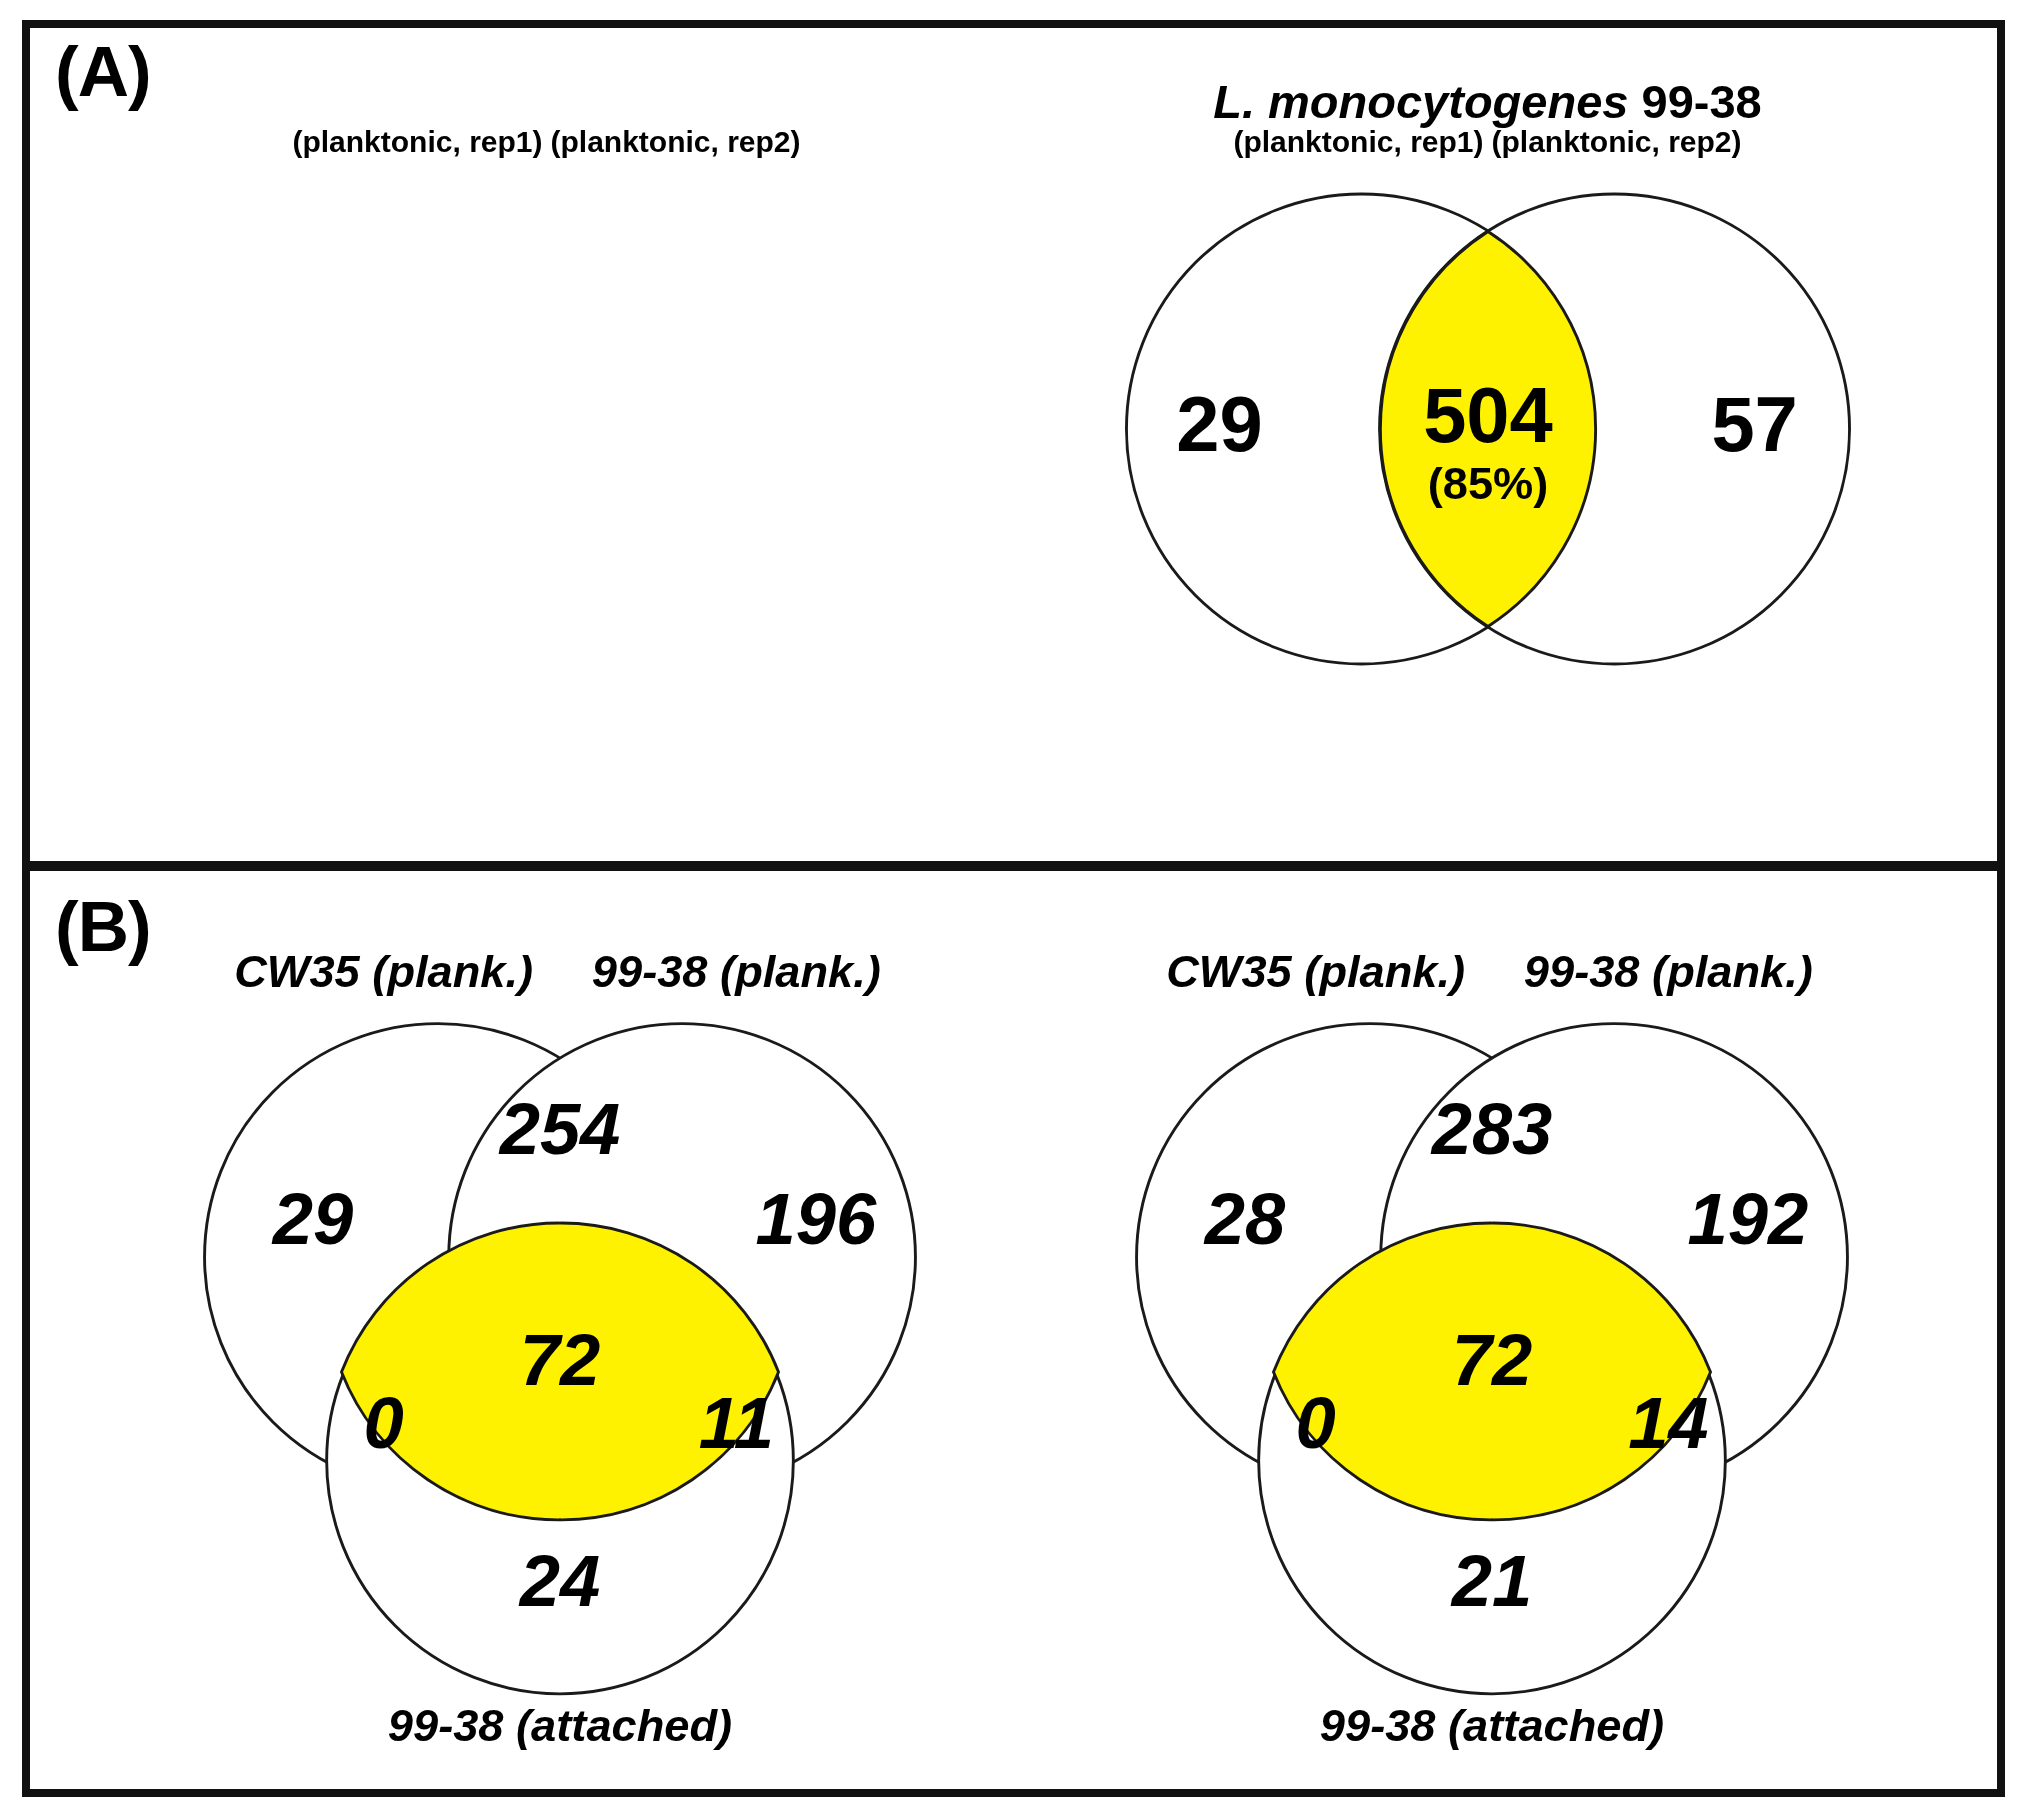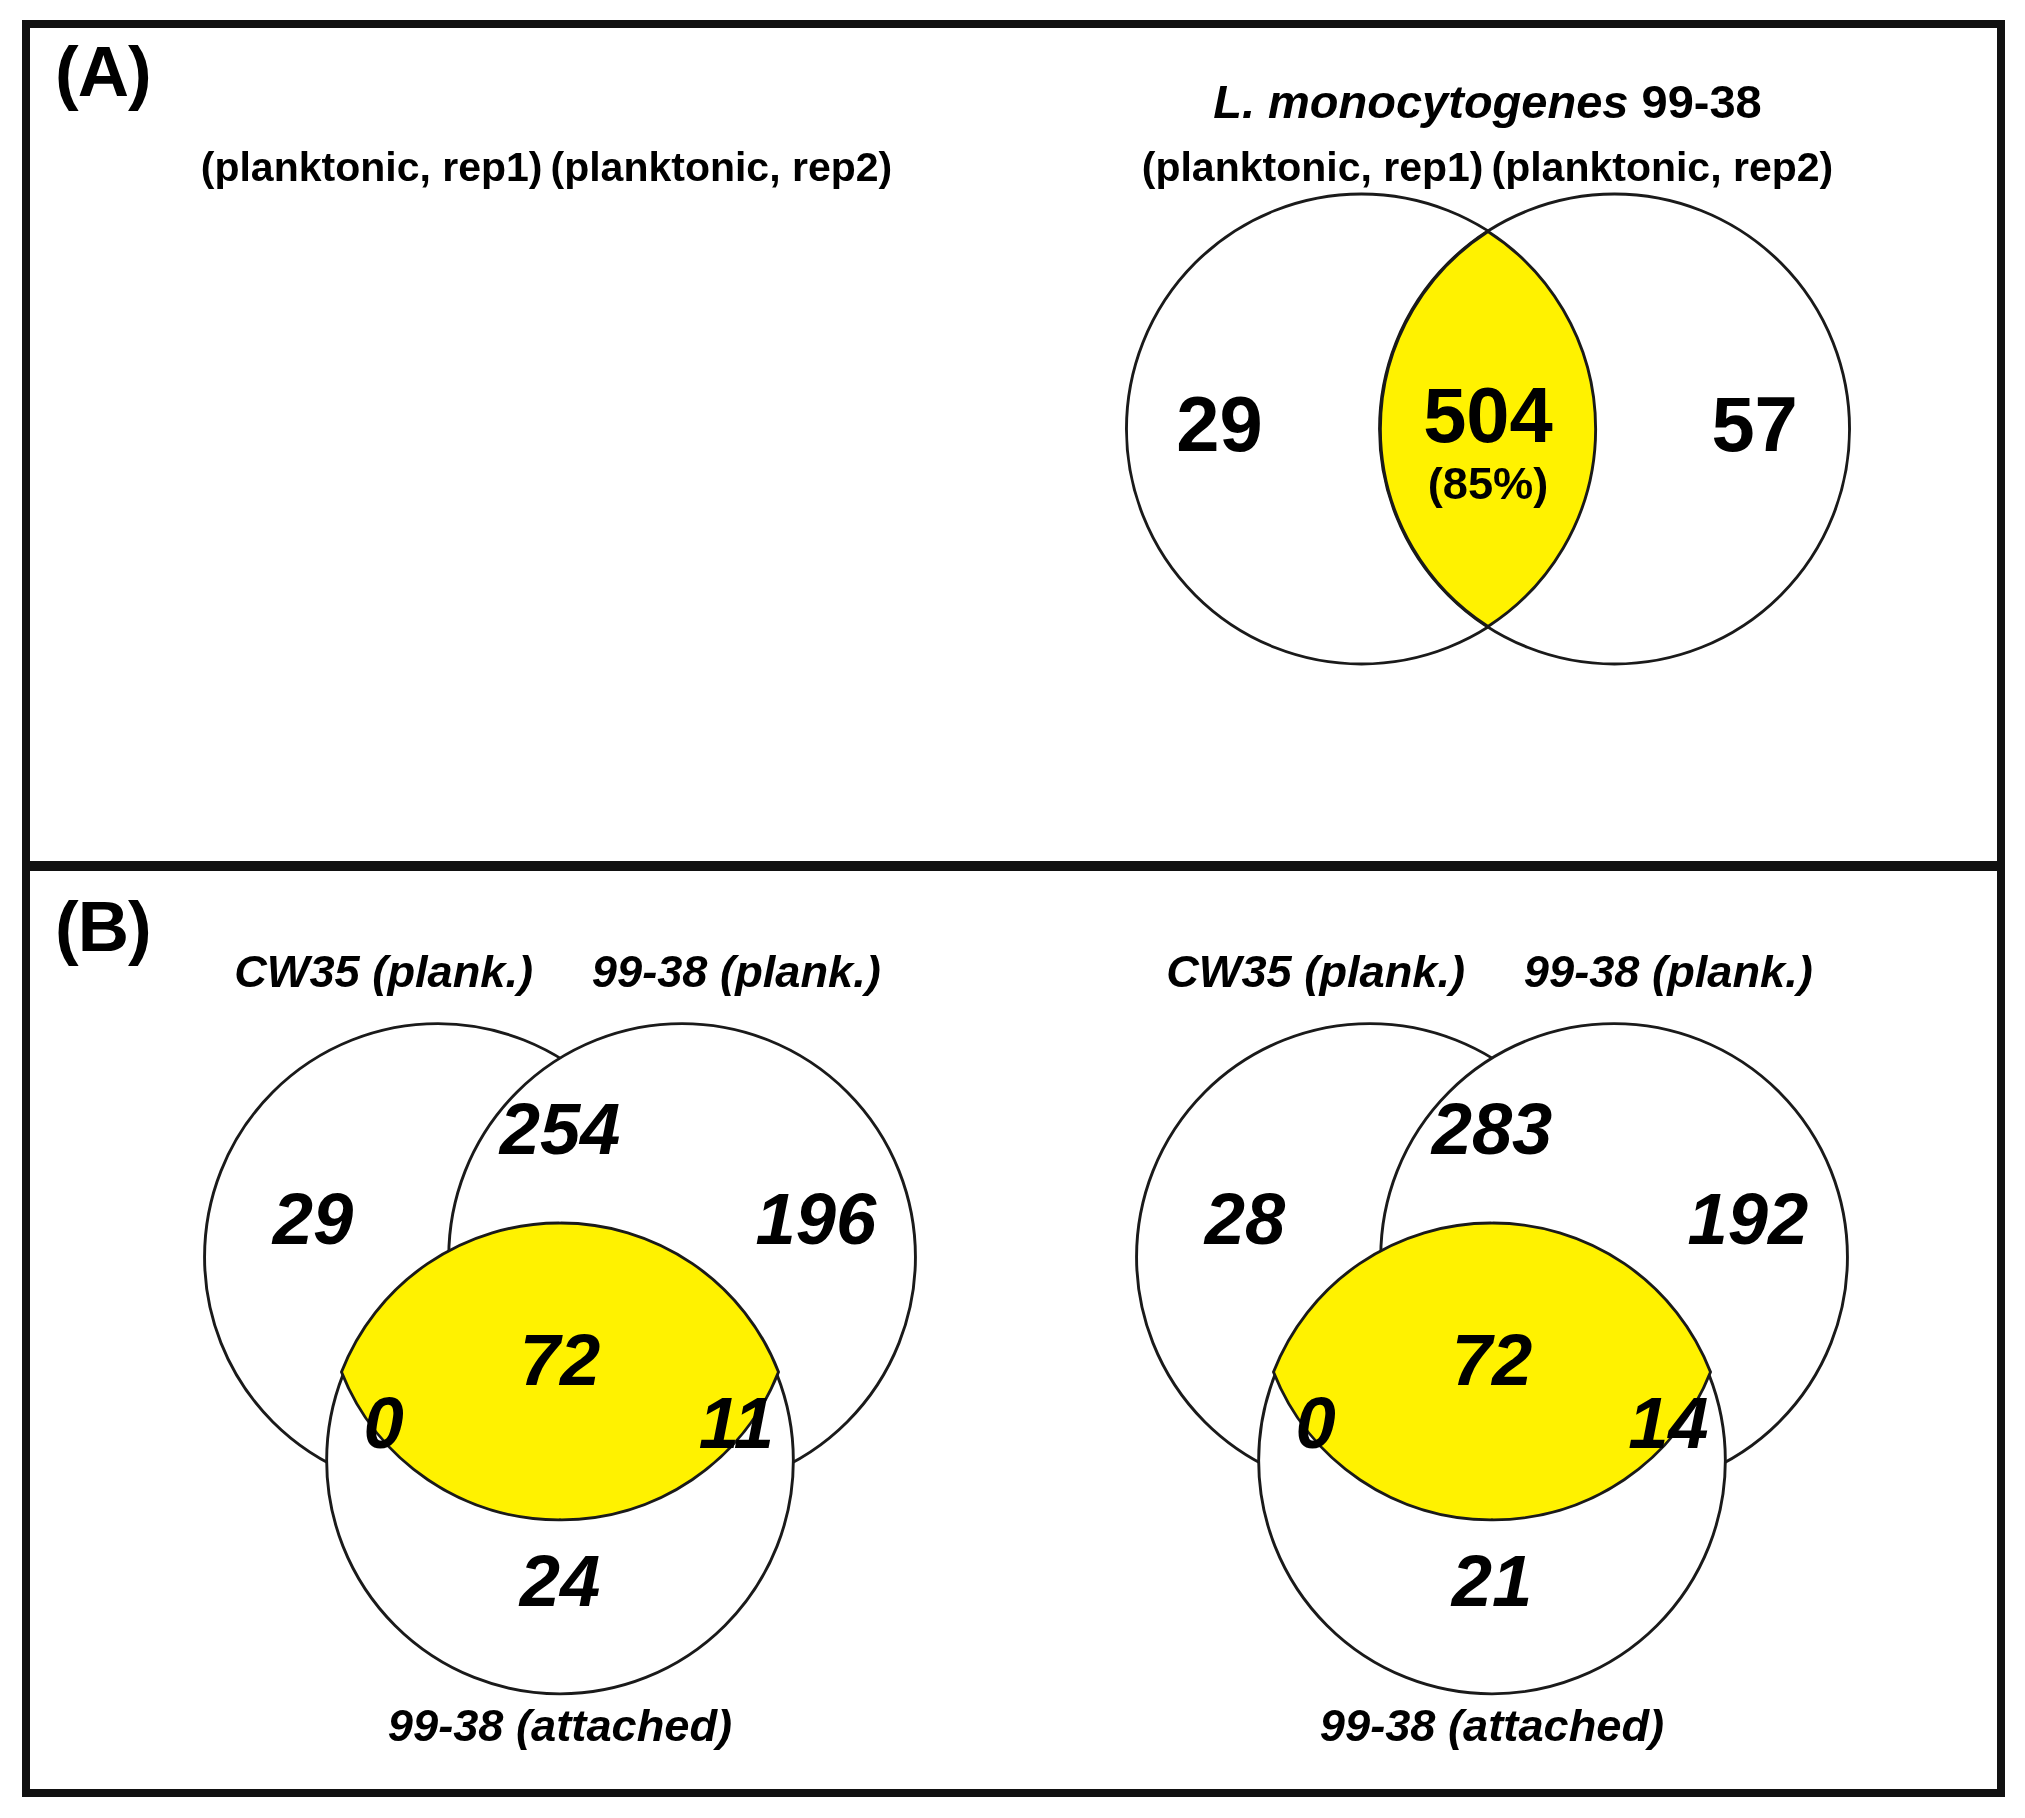--- a/index.html
+++ b/index.html
@@ -78,26 +78,26 @@
     font-weight: bold;
     color: #000000;
     white-space: nowrap;
   }
   .strain-title .sp {
     font-style: italic;
   }
 
   .reps-row {
     position: absolute;
-    top: 124px;
+    top: 105px;
     width: 100%;
     display: flex;
     justify-content: center;
     gap: 8px;
-    font-size: 41px;
+    font-size: 30px;
     font-weight: bold;
     color: #000000;
     white-space: nowrap;
   }
 
   .venn-svg-wrap {
     position: absolute;
     left: 0;
     width: 100%;
   }

